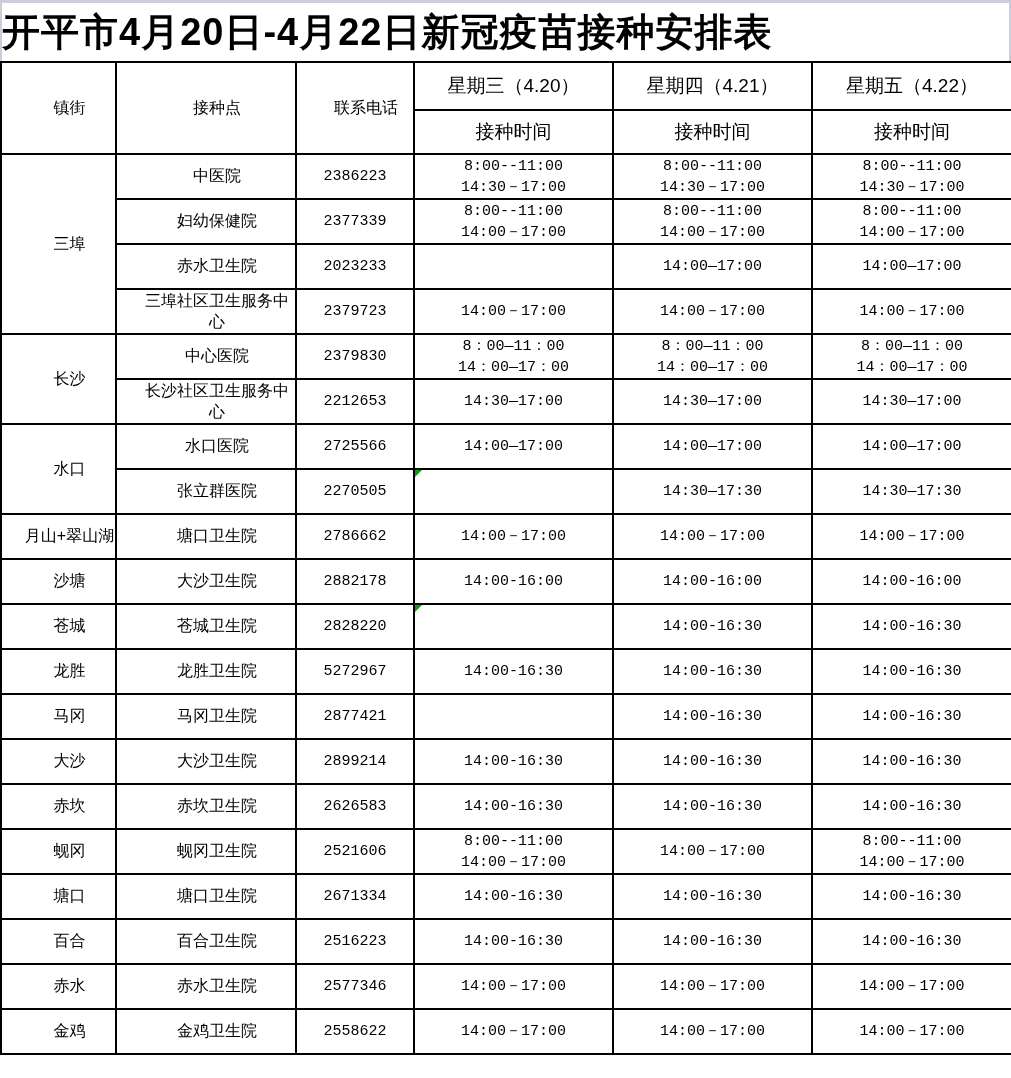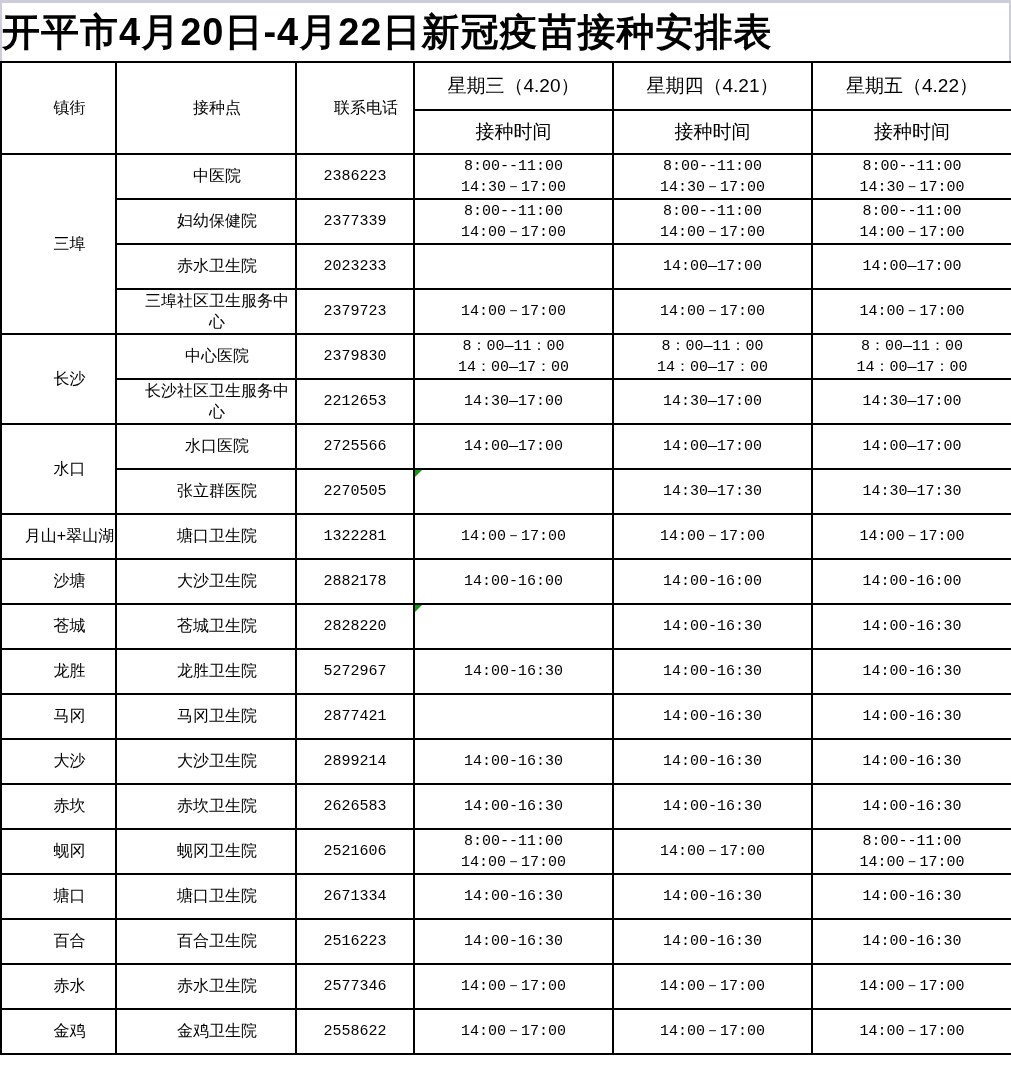--- a/index.html
+++ b/index.html
@@ -121,21 +121,21 @@
         <td class="cjk">张立群医院</td>
         <td class="num">2270505</td>
         <td class="time"><span class="corner"></span><span class="time"></span></td>
         <td class="time">14:30—17:30</td>
         <td class="time">14:30—17:30</td>
       </tr>
 
       <tr>
         <td class="cjk">月山+翠山湖</td>
         <td class="cjk">塘口卫生院</td>
-        <td class="num">1322281</td>
+        <td class="num">2786662</td>
         <td class="time">14:00－17:00</td>
         <td class="time">14:00－17:00</td>
         <td class="time">14:00－17:00</td>
       </tr>
 
       <tr>
         <td class="cjk">沙塘</td>
         <td class="cjk">大沙卫生院</td>
         <td class="num">2882178</td>
         <td class="time">14:00-16:00</td>

